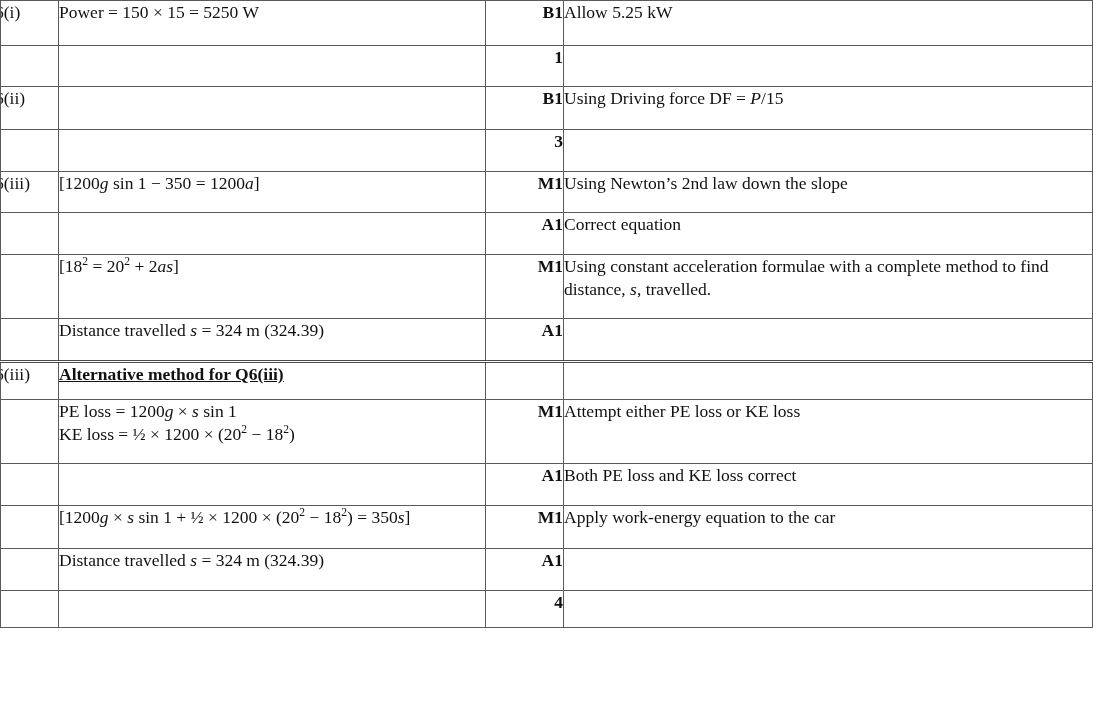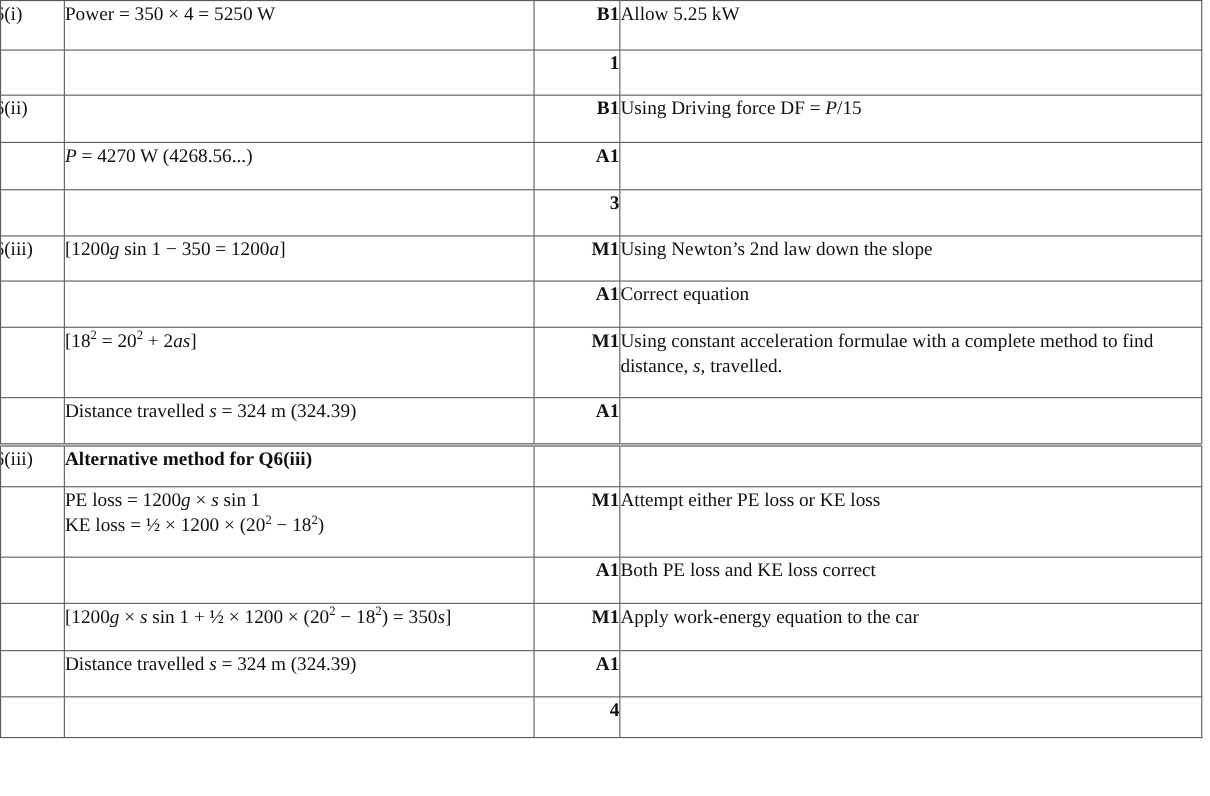--- a/index.html
+++ b/index.html
@@ -73,20 +73,21 @@
   
   tr.section-break > td {
     border-top: 3px double #4a4a4a;
   }
   tr.section-break > td.label {
     border-top: 3px double #4a4a4a;
   }
 
   td.bold-working {
     font-weight: bold;
+    text-decoration: underline;
   }
 
   
   tr.last > td { border-bottom: 1px solid #5a5a5a; }
   sup {
     font-size: 0.66em;
     vertical-align: super;
     line-height: 0;
   }
   .line2 { display: block; }
@@ -98,41 +99,35 @@
   <table class="ms">
     <colgroup>
       <col class="c-label">
       <col class="c-working">
       <col class="c-marks">
       <col class="c-notes">
     </colgroup>
     <tbody id="tbody">
         <tr style="height: 45px;">
           <td class="label"><span>6(i)</span></td>
-          <td class="working">Power = 350 × 4 = 5250 W</td>
+          <td class="working">Power = 150 × 15 = 5250 W</td>
           <td class="marks">B1</td>
           <td class="notes">Allow 5.25 kW</td>
         </tr>
         <tr style="height: 41px;">
           <td class="label"><span></span></td>
           <td class="working"></td>
           <td class="marks">1</td>
           <td class="notes"></td>
         </tr>
         <tr style="height: 43px;">
           <td class="label"><span>6(ii)</span></td>
           <td class="working"></td>
           <td class="marks">B1</td>
           <td class="notes">Using Driving force DF = <i>P</i>/15</td>
-        </tr>
-        <tr style="height: 43px;">
-          <td class="label"><span></span></td>
-          <td class="working"><i>P</i> = 4270 W (4268.56...)</td>
-          <td class="marks">A1</td>
-          <td class="notes"></td>
         </tr>
         <tr style="height: 42px;">
           <td class="label"><span></span></td>
           <td class="working"></td>
           <td class="marks">3</td>
           <td class="notes"></td>
         </tr>
         <tr style="height: 41px;">
           <td class="label"><span>6(iii)</span></td>
           <td class="working">[1200<i>g</i> sin 1 − 350 = 1200<i>a</i>]</td>

